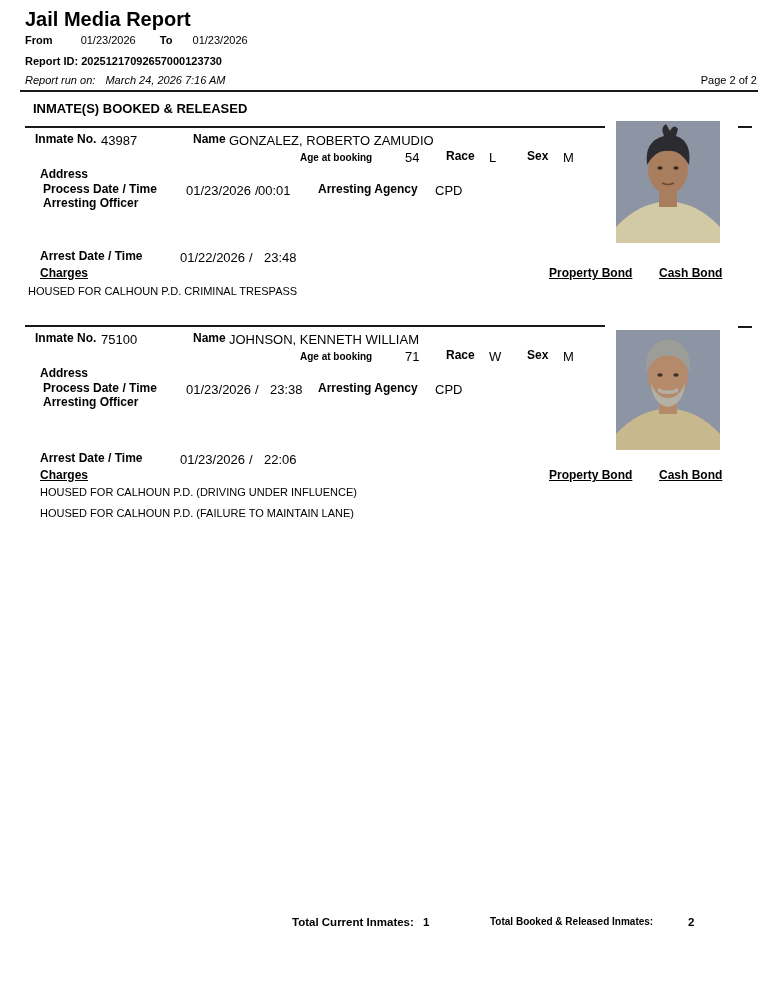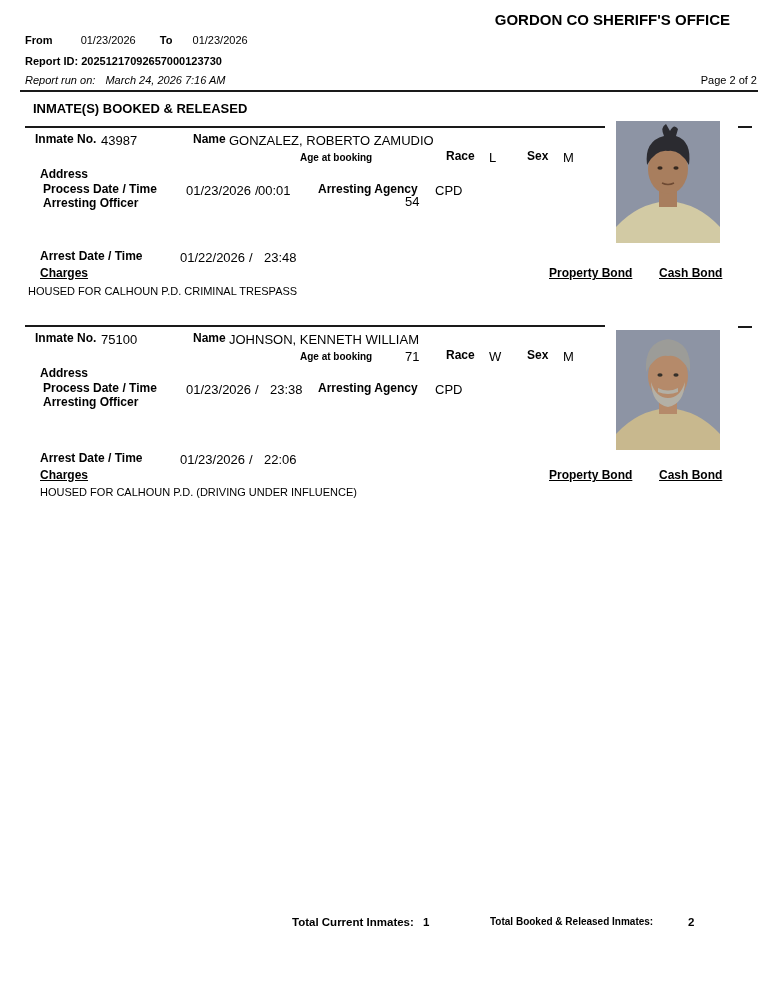--- a/index.html
+++ b/index.html
@@ -24,32 +24,32 @@
   .charge{font-size:11px;}
   .rule{position:absolute;background:#1a1a1a;}
   .inmate-block{position:absolute;left:0;width:773px;height:200px;}
   .photo{position:absolute;width:104px;display:block;}
 </style>
 </head>
 <body>
 
 <div class="page">
 
+  <div class="abs title" style="left:25px;top:8px;">Jail Media Report</div>
 
   <div class="abs" style="left:25px;top:34px;font-size:11px;">
     <span class="b">From</span>
     <span style="display:inline-block;width:22px;"></span>
     <span>01/23/2026</span>
     <span style="display:inline-block;width:18px;"></span>
     <span class="b">To</span>
     <span style="display:inline-block;width:14px;"></span>
     <span>01/23/2026</span>
   </div>
 
-  <div class="abs office right" style="left:380px;top:11px;width:350px;">GORDON CO SHERIFF'S OFFICE</div>
 
   <div class="abs meta b" style="left:25px;top:55px;">Report ID: 20251217092657000123730</div>
 
   <div class="abs meta i" style="left:25px;top:74px;">
     <span>Report run on:</span>
     <span style="display:inline-block;width:4px;"></span>
     <span>March 24, 2026 7:16 AM</span>
   </div>
   <div class="abs meta right" style="left:560px;top:74px;width:197px;">Page 2 of 2</div>
 
@@ -59,21 +59,21 @@
 
   <div class="inmate-block" style="top:126px;">
     <div class="rule" style="left:25px;top:0;width:580px;height:2px;"></div>
 
     <span class="abs lbl" style="left:35px;top:7px;">Inmate No.</span>
     <span class="abs val" style="left:101px;top:8px;">43987</span>
     <span class="abs lbl" style="left:193px;top:7px;">Name</span>
     <span class="abs val" style="left:229px;top:8px;">GONZALEZ, ROBERTO ZAMUDIO</span>
 
     <span class="abs lbl-sm" style="left:300px;top:26px;">Age at booking</span>
-    <span class="abs val" style="left:405px;top:25px;margin-top:44px;">54</span>
+    <span class="abs val" style="left:405px;top:25px;">54</span>
     <span class="abs lbl" style="left:446px;top:24px;">Race</span>
     <span class="abs val" style="left:489px;top:25px;">L</span>
     <span class="abs lbl" style="left:527px;top:24px;">Sex</span>
     <span class="abs val" style="left:563px;top:25px;">M</span>
 
     <span class="abs lbl" style="left:40px;top:42px;">Address</span>
     <span class="abs val" style="left:120px;top:43px;"></span>
 
     <span class="abs lbl" style="left:43px;top:57px;">Process Date / Time</span>
     <span class="abs val" style="left:186px;top:58px;">01/23/2026</span>
@@ -140,20 +140,21 @@
     <span class="abs lbl" style="left:40px;top:127px;">Arrest Date / Time</span>
     <span class="abs val" style="left:180px;top:128px;">01/23/2026</span>
     <span class="abs val" style="left:249px;top:128px;">/</span>
     <span class="abs val" style="left:264px;top:128px;">22:06</span>
 
     <span class="abs lbl u" style="left:40px;top:144px;">Charges</span>
     <span class="abs lbl u" style="left:549px;top:144px;">Property Bond</span>
     <span class="abs lbl u" style="left:659px;top:144px;">Cash Bond</span>
 
     <span class="abs charge" style="left:40px;top:161px;">HOUSED FOR CALHOUN P.D.  (DRIVING UNDER INFLUENCE)</span>
+    <span class="abs charge" style="left:40px;top:182px;">HOUSED FOR CALHOUN P.D.  (FAILURE TO MAINTAIN LANE)</span>
   </div>
 
   <svg class="photo" style="left:616px;top:330px;height:120px;" viewBox="0 0 104 120">
     <rect x="0" y="0" width="104" height="120" fill="#8d94a4"></rect>
     <path d="M0,120 L0,104 Q22,80 52,78 Q82,80 104,104 L104,120 Z" fill="#c8b88e"></path>
     <rect x="43" y="62" width="18" height="22" fill="#b58a6a"></rect>
     <ellipse cx="52" cy="46" rx="20" ry="25" fill="#b58a6a"></ellipse>
     <path d="M30,42 Q28,12 52,9 Q76,12 74,42 Q64,24 52,26 Q40,24 30,42 Z" fill="#9c9c98"></path>
     <path d="M35,52 Q36,74 52,77 Q68,74 69,52 Q64,68 52,68 Q40,68 35,52 Z" fill="#b3b0a6"></path>
     <path d="M42,58 Q52,63 62,58 L62,62 Q52,66 42,62 Z" fill="#b3b0a6"></path>

